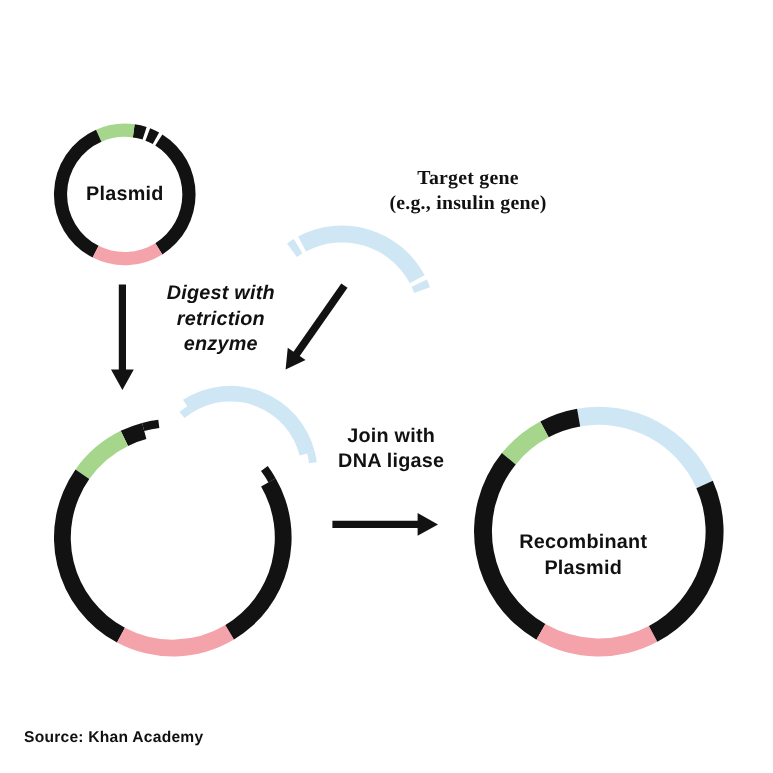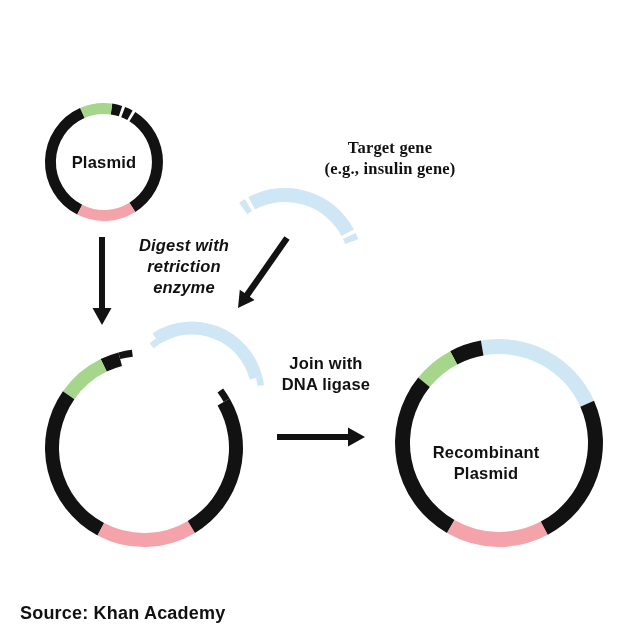--- a/index.html
+++ b/index.html
@@ -19,21 +19,21 @@
     white-space: pre-line;
     text-align: center;
     font-size: 16.5px;
     line-height: 21px;
     transform: translate(-50%, -50%);
     letter-spacing: 0.2px;
   }
   .label.left {
     transform: none;
     text-align: right;
-    font-size: 18px;
+    font-size: 13px;
   }
 </style>
 </head>
 <body>
 
 <div class="canvas">
 
   <svg width="644" height="644" viewBox="0 0 644 644">
     <g id="g-plasmid">
         <path d="M135.3 212.0 A59 59 0 0 0 135.3 112.0 L129.4 121.3 A48 48 0 0 1 129.4 202.7 Z" fill="#121212"></path>

